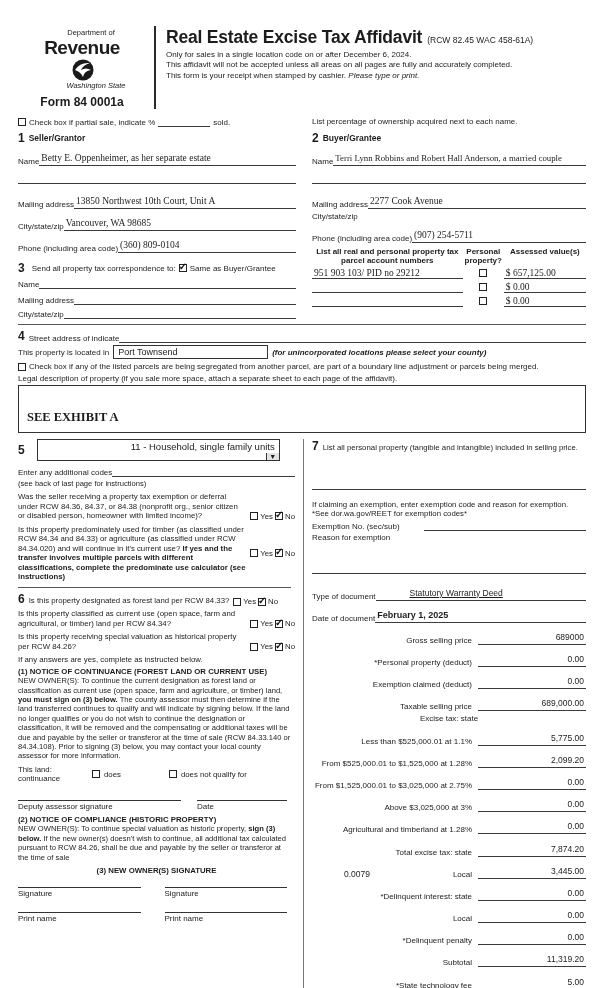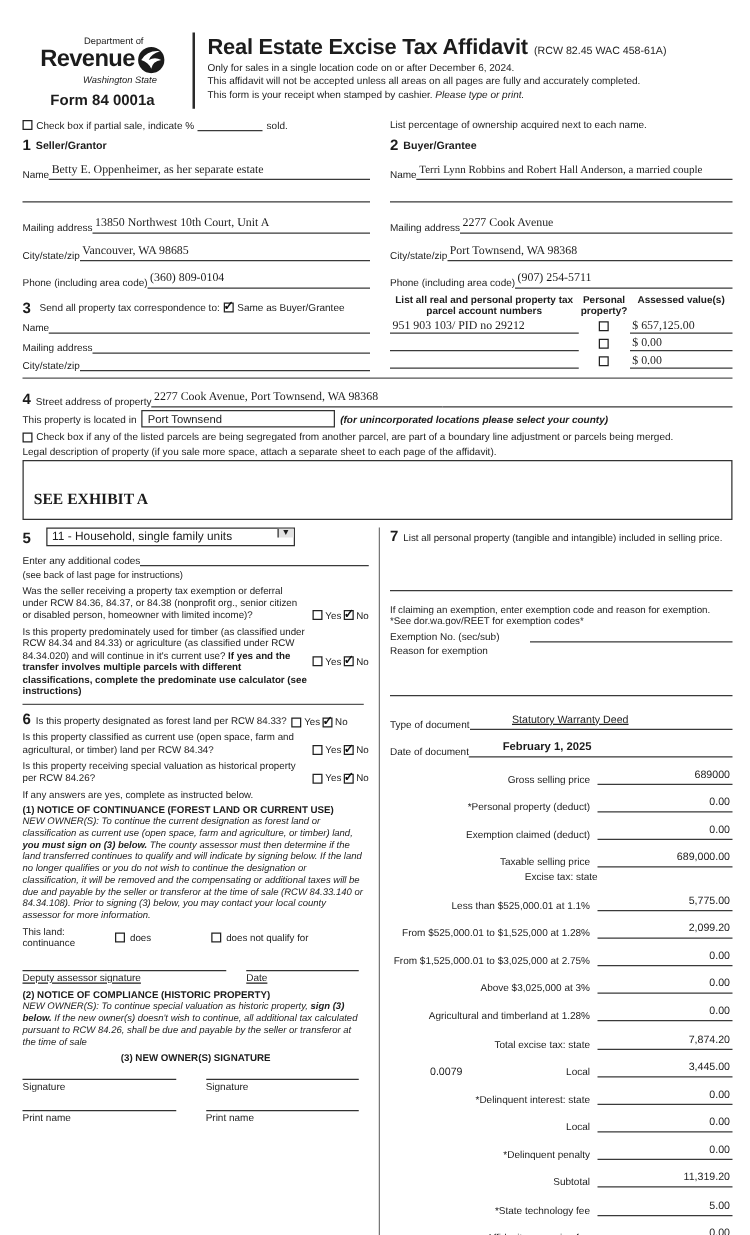--- a/index.html
+++ b/index.html
@@ -6,39 +6,39 @@
   html,body { background:#e8e8e8; }
   .page {
     width:600px; height:988px; background:#ffffff; margin:0 auto;
     font-family:"Liberation Sans", sans-serif; color:#1c1c1c;
     padding:26px 14px 6px 18px; overflow:hidden; position:relative;
   }
   
   .header { display:flex; align-items:stretch; margin-bottom:8px; }
   .logo-block { width:128px; text-align:center; padding-top:2px; flex:none; }
   .dept-of { font-size:7.5px; margin-left:18px; }
-  .revenue-row { display:flex; align-items:center; justify-content:center; }
+  .revenue-row { display:flex; align-items:center; justify-content:center;flex-direction:column; }
   .revenue { font-size:19px; font-weight:bold; letter-spacing:-0.5px; }
   .logo-circle { width:22px; height:22px; margin-left:2px; flex:none; }
   .wa-state { font-size:7.5px; font-style:italic; margin-left:28px; }
   .form-num { font-size:12px; font-weight:bold; margin-top:5px; }
   .v-div { border-left:2px solid #2a2a2a; margin:0 10px 0 8px; }
   .title-block { flex:1; padding-top:1px; }
   .title-line { display:flex; align-items:baseline; gap:5px; }
   .main-title { font-size:17.5px; font-weight:bold; letter-spacing:-0.2px; }
   .title-rcw { font-size:8.5px; }
   .hnote { font-size:8px; line-height:1.3; margin-top:2px; }
   
   .row { display:flex; align-items:flex-end; }
   .vcenter { align-items:center; }
   .lbl { font-size:8px; white-space:nowrap; }
   .fill { flex:1; border-bottom:1px solid #3a3a3a; min-height:10px; padding:0 2px; }
   .val { font-family:"Liberation Serif", serif; font-size:9.5px; white-space:nowrap; }
   .typed { font-size:8.5px; }
-  .typed-bold { font-size:9px; font-weight:bold;margin-left:25px; }
+  .typed-bold { font-size:9px; font-weight:bold; }
   .cb { width:8px; height:8px; border:1.2px solid #222; display:inline-block; position:relative; flex:none; background:#fff; }
   .cb.checked::after { content:"✓"; position:absolute; top:-4px; left:-1px; font-size:10px; font-weight:bold; color:#111; }
   .sec-num { font-size:12px; font-weight:bold; margin-right:4px; }
   .sec-title { font-size:8.5px; font-weight:bold; }
   .small-note { font-size:7.6px; }
   .bold { font-weight:bold; }
   .italic { font-style:italic; }
   
   .twocol { display:flex; }
   .col-l { width:286px; flex:none; padding-right:8px; }
@@ -49,26 +49,26 @@
   .ptable { font-size:8px; margin-top:4px; }
   .ptable-head { display:flex; font-weight:bold; text-align:center; line-height:1.15; }
   .ptable-row { display:flex; align-items:flex-end; margin-top:3px; }
   .pt-c1 { width:55%; } .pt-c2 { width:15%; text-align:center; } .pt-c3 { width:30%; }
   
   .hr { border-top:1px solid #555; margin:5px 0 4px 0; }
   .located-box { border:1.2px solid #333; width:155px; padding:1px 4px; font-size:9px; margin:0 4px; }
   .legal-box { border:1.5px solid #333; height:48px; margin-top:2px; padding:21px 8px; }
   .legal-text { font-family:"Liberation Serif", serif; font-weight:bold; font-size:12.5px; }
   
-  .select-box { border:1.2px solid #333; width:199px; display:flex; align-items:flex-start; margin-left:8px; }
+  .select-box { border:1.2px solid #333; width:243px; display:flex; align-items:flex-end; margin-left:8px;flex-direction:column; }
   .select-text { flex:1; font-size:9.5px; padding:1px 4px; }
   .select-arrow { width:13px; border-left:1.2px solid #333; text-align:center; font-size:7px; background:#e3e3e3; }
   .q { font-size:7.8px; line-height:1.22; }
   .yesno { white-space:nowrap; display:flex; align-items:center; gap:2px; font-size:7.8px; flex:none; margin-left:4px; }
-  .notice { font-size:7.6px; line-height:1.24; text-align:left;font-style:italic; }
+  .notice { font-size:7.6px; line-height:1.24; text-align:left; }
   
   .tax-row { display:flex; align-items:flex-end; margin-top:3.2px; }
   .tax-label { flex:1; text-align:right; font-size:8px; white-space:nowrap; }
   .tax-fill { width:108px; border-bottom:1px solid #3a3a3a; text-align:right; margin-left:6px; padding:0 2px; flex:none; }
   .center { text-align:center; }
   
   .sig-pair { display:flex; gap:24px; margin-top:12px; }
   .sig-cell { flex:1; border-top:1px solid #333; font-size:8px; padding-top:1px; }
 </style>
 </head>
@@ -169,21 +169,20 @@
           <span class="lbl">Name</span>
           <span class="fill"><span class="val" style="font-size:8.8px;">Terri Lynn Robbins and Robert Hall Anderson, a married couple</span></span>
         </div>
       <div class="fill mt8" style="flex:none; display:block;"></div>
       <div class="row mt6">
           <span class="lbl">Mailing address</span>
           <span class="fill"><span class="val">2277 Cook Avenue</span></span>
         </div>
       <div class="row mt3">
           <span class="lbl">City/state/zip</span>
-          <span class="fill"><span class="val">Port Townsend, WA 98368</span></span>
         </div>
       <div class="row mt3">
           <span class="lbl">Phone (including area code)</span>
           <span class="fill"><span class="val">(907) 254-5711</span></span>
         </div>
 
       <div class="ptable">
         <div class="ptable-head">
           <div class="pt-c1">List all real and personal property tax parcel account numbers</div>
           <div class="pt-c2">Personal property?</div>
@@ -206,22 +205,21 @@
         </div>
       </div>
     </div>
   </div>
 
   <div class="hr"></div>
 
   <div>
     <div class="row">
         <span class="sec-num">4</span>
-        <span class="lbl">Street address of property</span>
-        <span class="fill" style="max-width:330px;"><span class="val">2277 Cook Avenue, Port Townsend, WA 98368</span></span>
+        <span class="lbl">Street address of indicate</span>
         <span class="fill"></span>
       </div>
     <div class="row vcenter mt2">
       <span class="lbl">This property is located in</span>
       <span class="located-box">Port Townsend</span>
       <span class="lbl bold italic">(for unincorporated locations please select your county)</span>
     </div>
     <div class="row vcenter mt3" style="gap:3px;">
       <span class="cb"></span>
       <span class="lbl" style="white-space:normal;">Check box if any of the listed parcels are being segregated from another parcel, are part of a boundary line adjustment or parcels being merged.</span>
@@ -303,21 +301,21 @@
 
       <div class="row vcenter mt4" style="gap:4px; padding-right:10px;">
         <span class="q" style="width:70px;"><span>This land:</span><br><span>continuance</span></span>
         <span class="cb"></span>
         <span class="q">does</span>
         <span style="width:40px;"></span>
         <span class="cb"></span>
         <span class="q">does not qualify for</span>
       </div>
 
-      <div class="row mt8" style="gap:16px; padding-right:8px;text-decoration:underline;">
+      <div class="row mt8" style="gap:16px; padding-right:8px;">
         <span class="sig-cell" style="margin-top:8px;"><span>Deputy assessor signature</span></span>
         <span class="sig-cell" style="margin-top:8px; max-width:90px;"><span>Date</span></span>
       </div>
 
       <div class="q bold mt4">(2) NOTICE OF COMPLIANCE (HISTORIC PROPERTY)</div>
       <div class="notice" style="padding-right:4px;"><span>NEW OWNER(S): To continue special valuation as historic property, </span><span class="bold">sign (3) below.</span><span> If the new owner(s) doesn't wish to continue, all additional tax calculated pursuant to RCW 84.26, shall be due and payable by the seller or transferor at the time of sale</span></div>
 
       <div class="q bold center mt4">(3) NEW OWNER(S) SIGNATURE</div>
       <div class="sig-pair" style="padding-right:8px;">
         <span class="sig-cell"><span>Signature</span></span>

